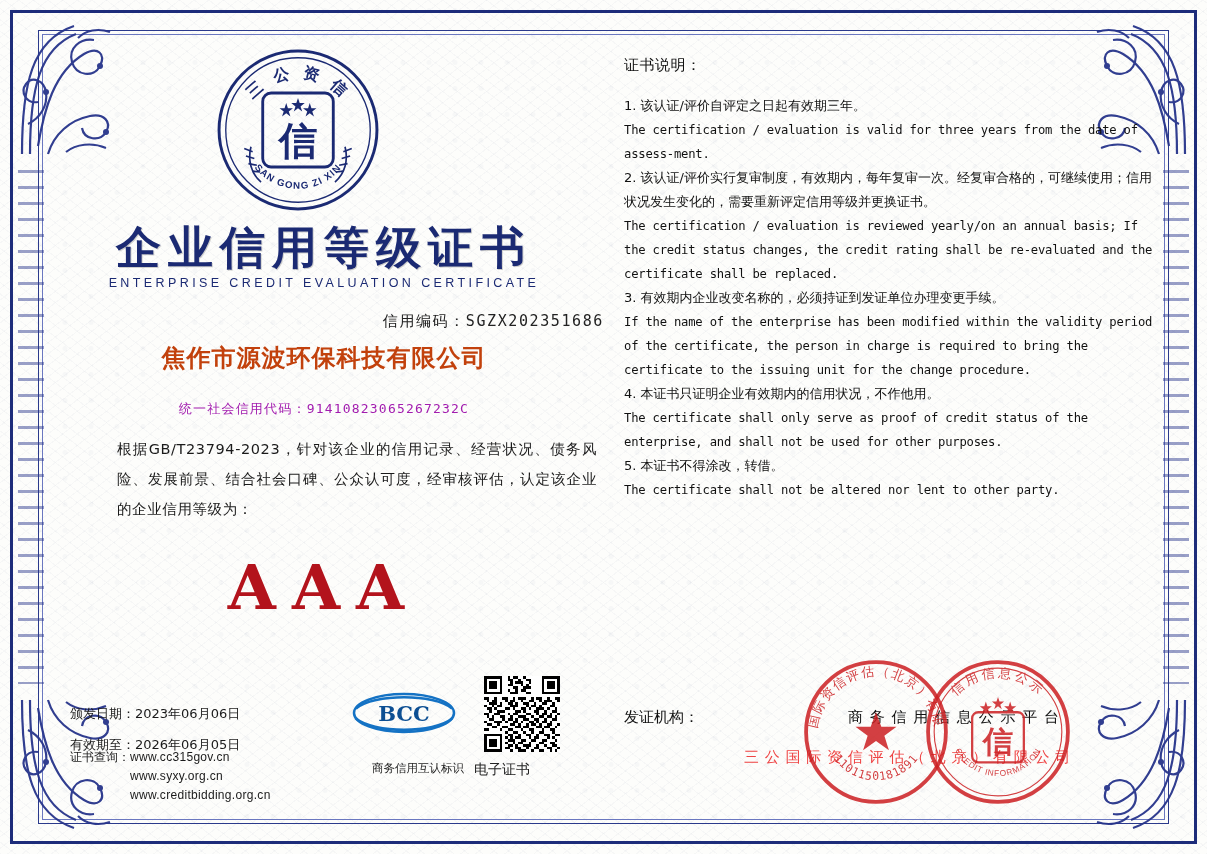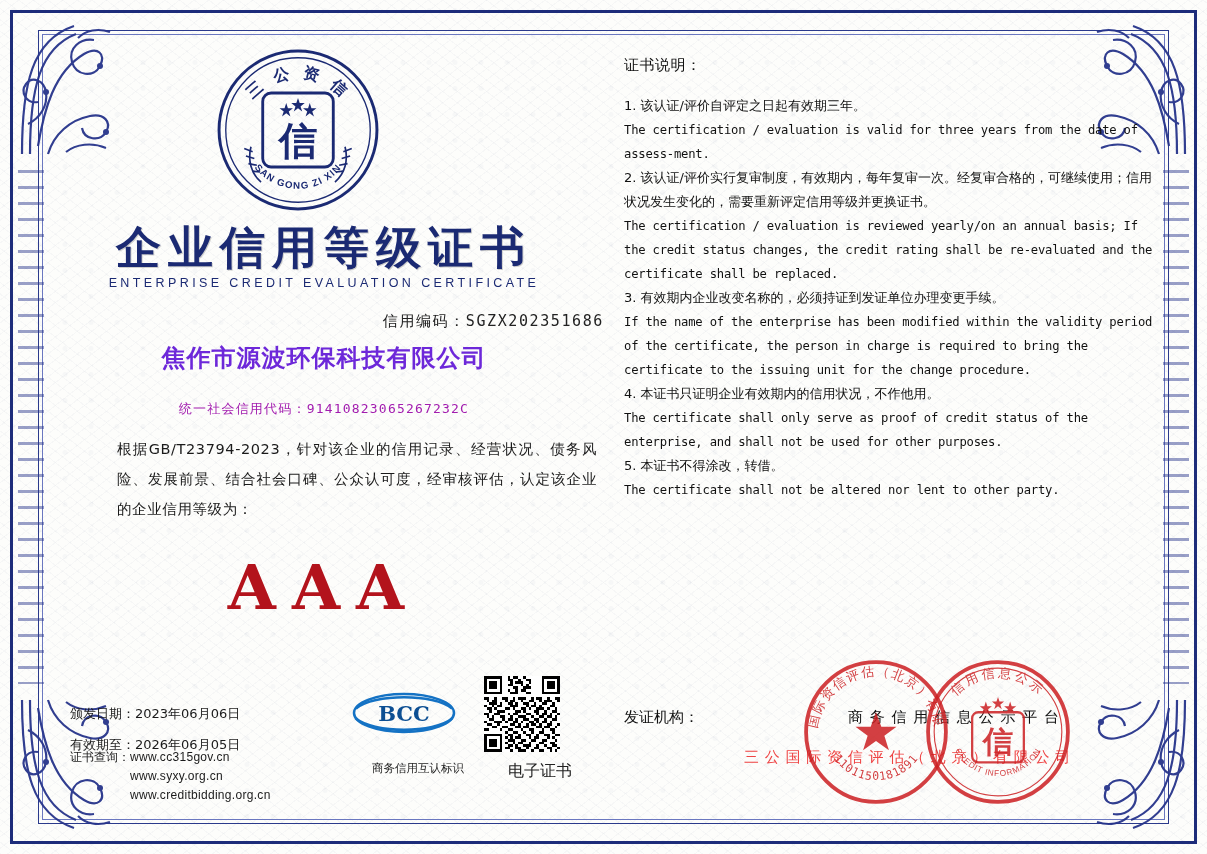--- a/index.html
+++ b/index.html
@@ -137,21 +137,21 @@
     font-family: "DejaVu Sans Mono", monospace;
   }
   .company {
     position: absolute;
     top: 306px;
     left: 0;
     width: 560px;
     text-align: center;
     font-size: 24px;
     font-weight: bold;
-    color: #6d28d9;
+    color: #c2410c;
     letter-spacing: 1px;
     font-family: Liberation Sans, sans-serif;
   }
   .uscc {
     position: absolute;
     top: 364px;
     left: 0;
     width: 560px;
     text-align: center;
     font-size: 13px;
@@ -234,22 +234,22 @@
     top: 640px;
     width: 76px;
     height: 76px;
   }
   .qr canvas, .qr .qrbox { width: 76px; height: 76px; }
   .qr-caption {
     position: absolute;
     left: 430px;
     top: 725px;
     width: 98px;
-    text-align: right;
-    font-size: 16px;
+    text-align: left;
+    font-size: 14px;
     color: #222;
     font-family: "DejaVu Sans", sans-serif;
   }
 
   
   .notes-title {
     position: absolute;
     left: 20px;
     top: 20px;
     font-size: 15px;

